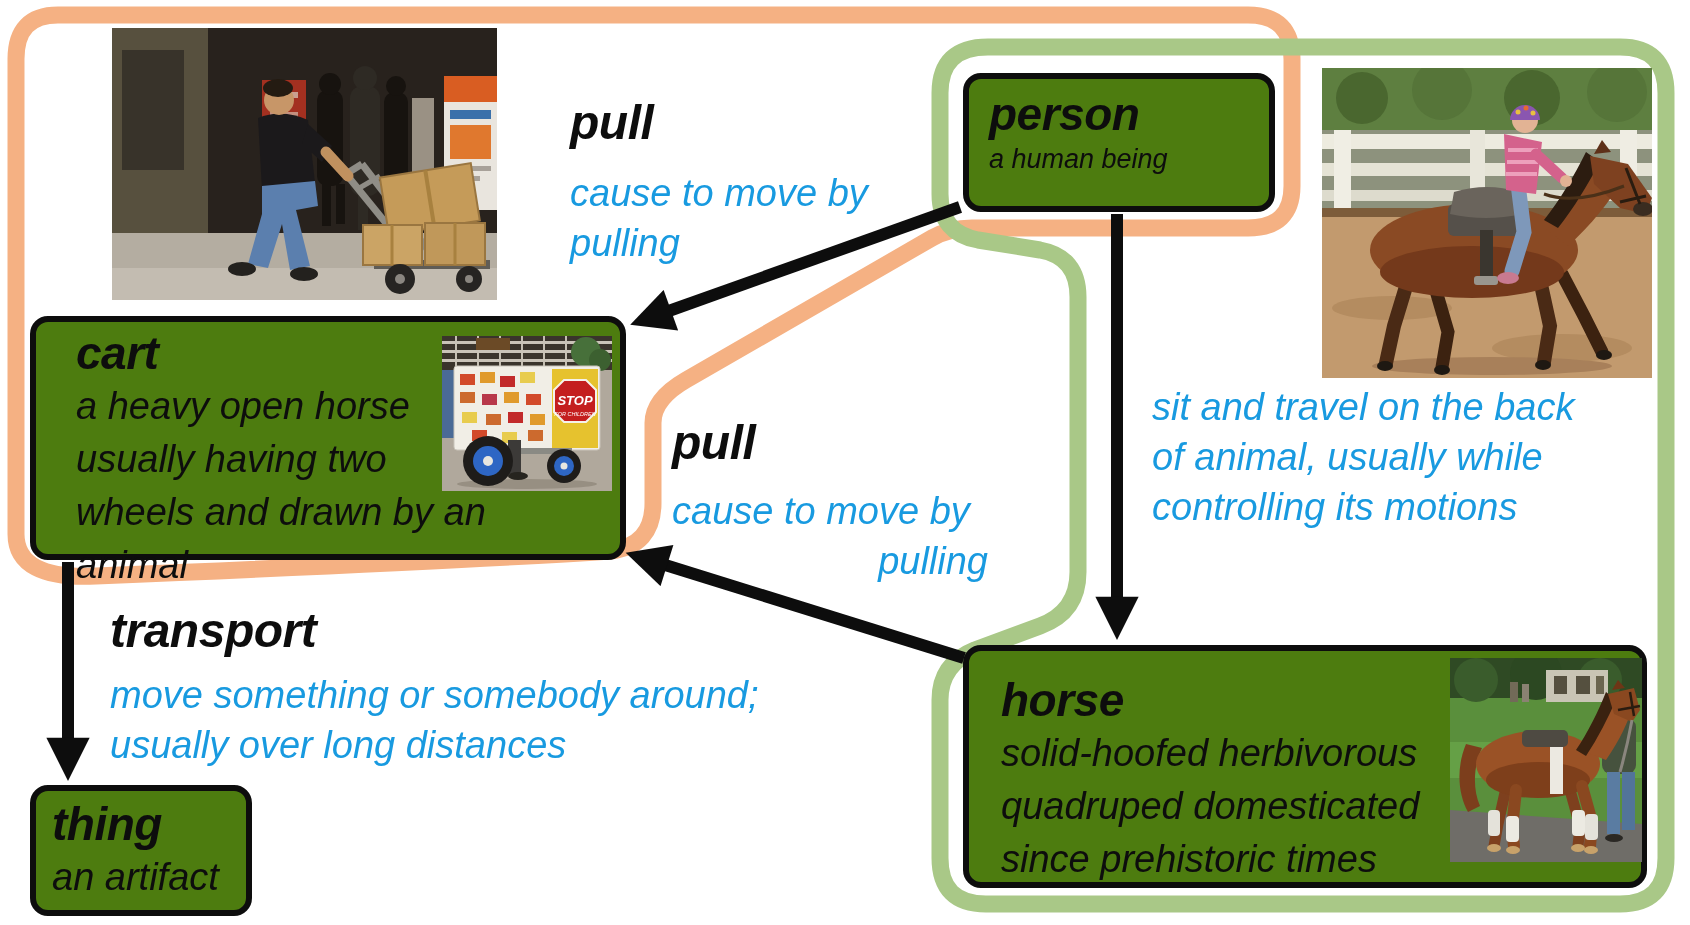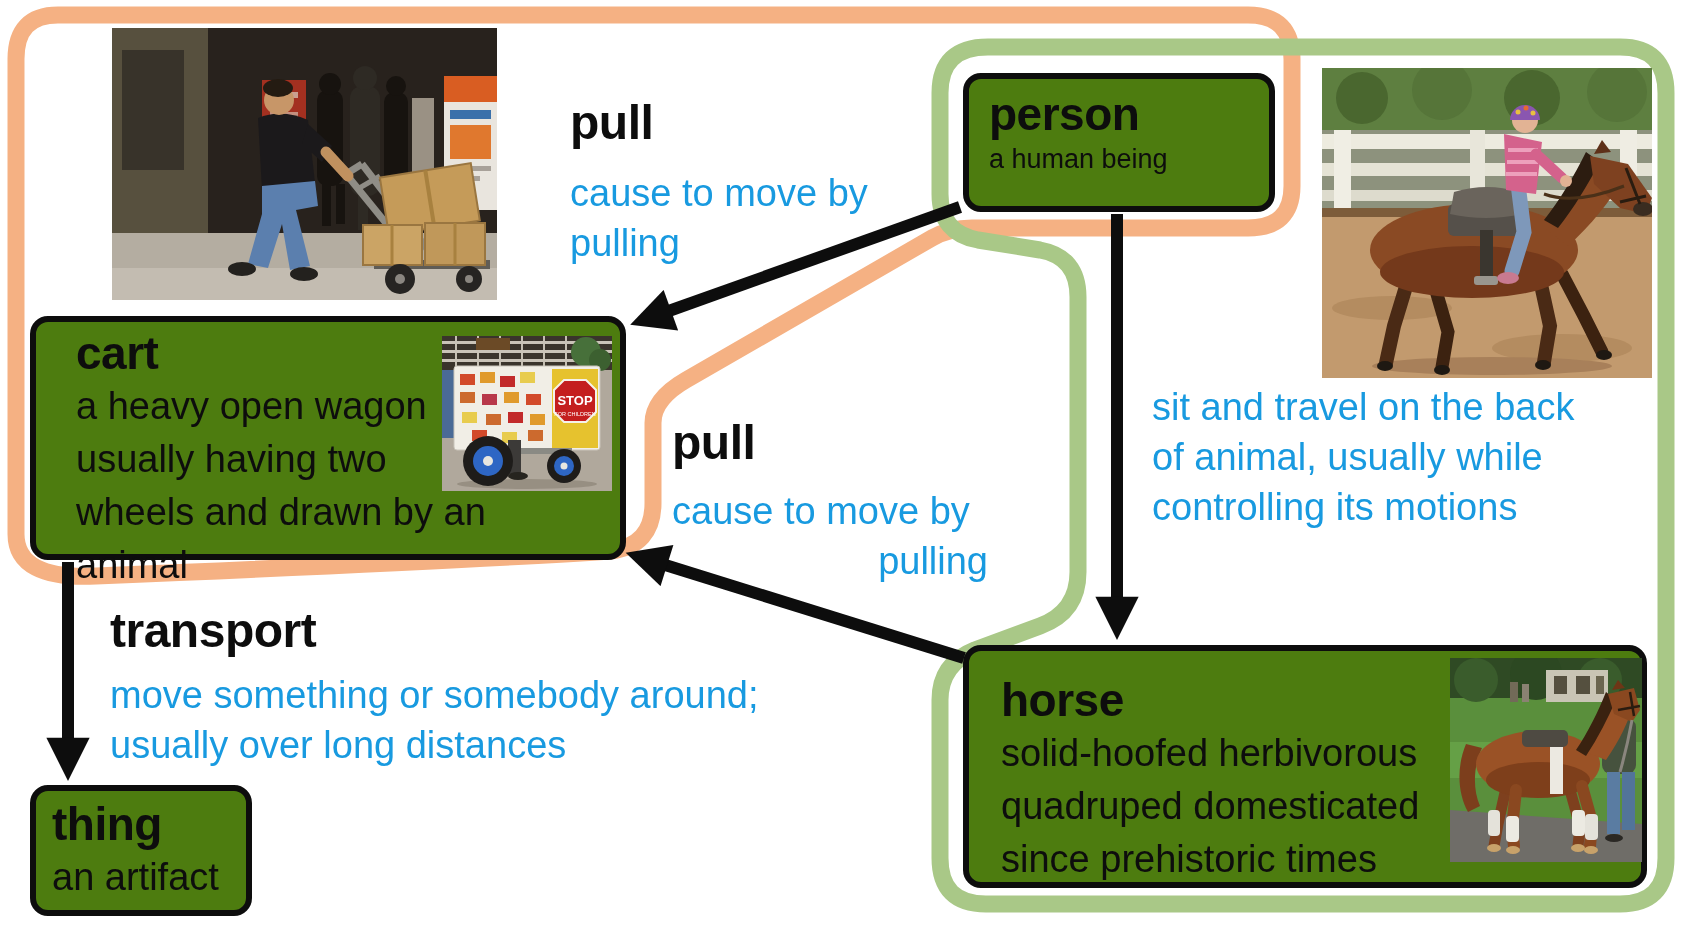--- a/index.html
+++ b/index.html
@@ -1,21 +1,21 @@
 <!DOCTYPE html>
 <html style="--orange: #F5B183; --green: #A9C887; --blue: #189AE0; --ink: #0d0d0d;"><head>
 <meta charset="utf-8">
 <style>
   :root{
     --orange:#F5B183; --green:#A9C887; --blue:#189AE0; --ink:#0d0d0d;
   }
   html,body{margin:0;padding:0;background:#ffffff;}
   #canvas{
     position:relative;width:1690px;height:925px;background:#ffffff;
-    font-family:"Liberation Sans", sans-serif;overflow:hidden;
+    font-family:"Liberation Sans", sans-serif;overflow:hidden;font-style:italic;
   }
   .abs{position:absolute;}
   svg.layer{position:absolute;left:0;top:0;pointer-events:none;}
   .outline{fill:none;stroke-width:17;stroke-linejoin:round;stroke-linecap:round;}
   .arrow{stroke:var(--ink);stroke-width:12;fill:none;marker-end:url(#ah);}
   .ah{fill:var(--ink);}
   .node{
     background:#4d7c0f;border:6px solid var(--ink);border-radius:18px;
     box-sizing:border-box;color:var(--ink);
   }
@@ -200,21 +200,21 @@
   </div>
 
   <div class="abs node" id="node-person">
     <div class="node-title">person</div>
     <div class="node-def">a human being</div>
   </div>
 
   <div class="abs node" id="node-cart">
     <div class="node-title">cart</div>
     <div class="node-def">
-      <div>a heavy open wagon</div>
+      <div>a heavy open horse</div>
       <div>usually having two</div>
       <div>wheels and drawn by an animal</div>
     </div>
 
     <svg class="abs photo" style="left:406px;top:14px" width="170" height="155" viewBox="0 0 170 155" role="img" aria-label="two-wheeled street food cart">
       <rect width="170" height="155" fill="#b0a89c"></rect>
       <rect width="170" height="34" fill="#3a342c"></rect>
       <g stroke="#c4beb2" stroke-width="2">
         <line x1="14" y1="0" x2="14" y2="32"></line>
           <line x1="36" y1="0" x2="36" y2="32"></line>

